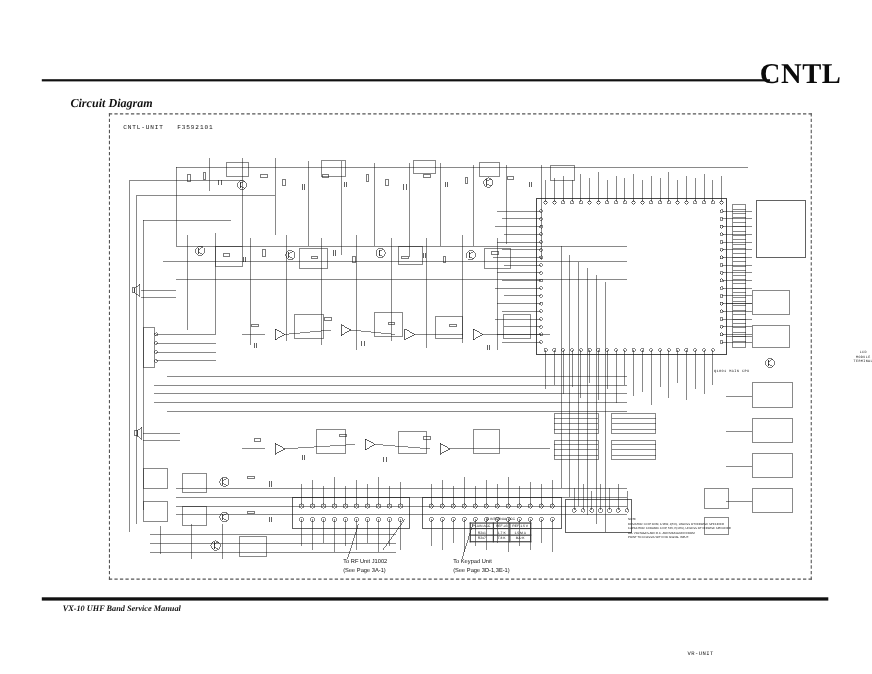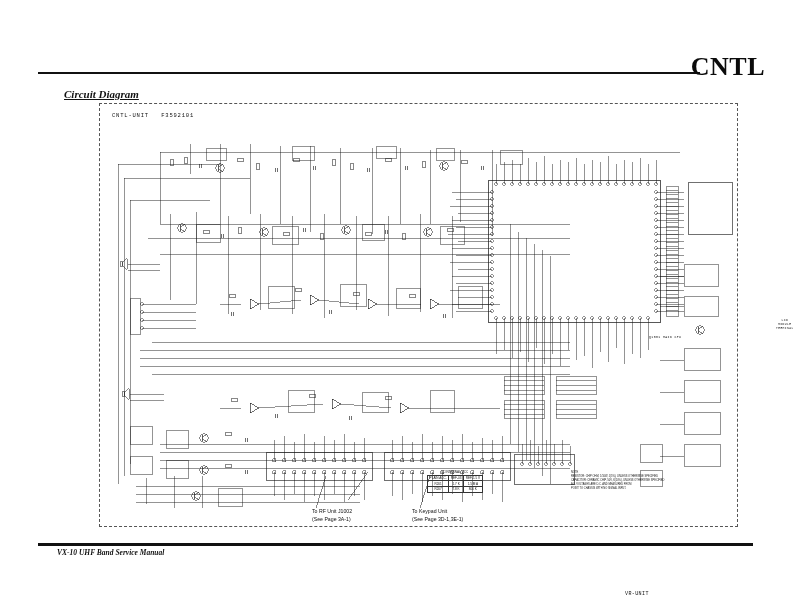--- a/index.html
+++ b/index.html
@@ -43,21 +43,20 @@
   }
   #section-label {
     position: absolute;
     left: 64px;
     top: 88px;
     font-family: "Liberation Serif", serif;
     font-style: italic;
     font-weight: 700;
     font-size: 11px;
     color: #111;
-    text-decoration: underline;
   }
 
   
   #footer-rule {
     position: absolute;
     left: 38px;
     top: 543px;
     width: 715px;
     height: 3px;
     background: #111;

